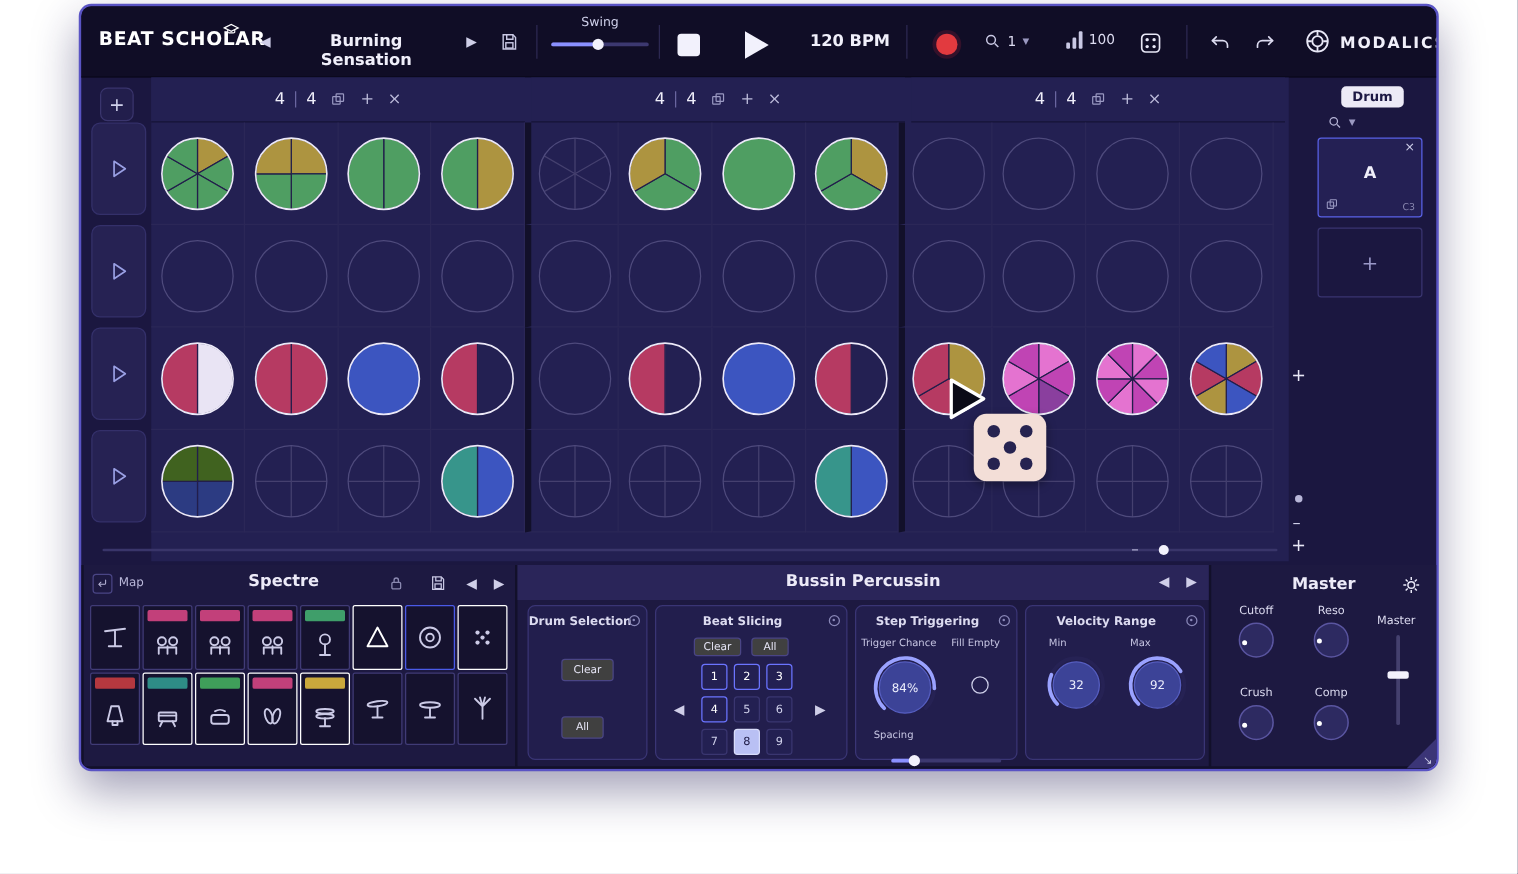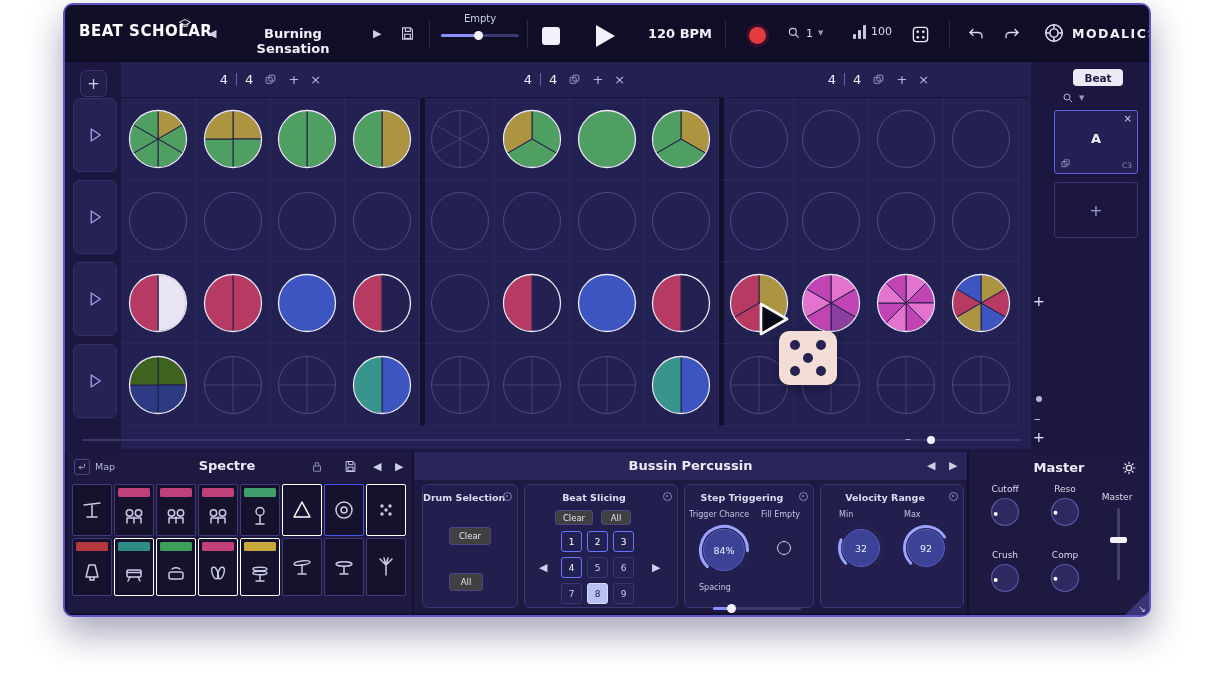--- a/index.html
+++ b/index.html
@@ -145,21 +145,21 @@
       <svg width="17" height="17" viewBox="0 0 24 24" fill="none" stroke="#c9c8e4" stroke-width="1.6">
           <path d="M5 4h11l3 3v13H5z"></path>
           <path d="M9 4v5h7V4"></path>
           <rect x="8" y="13" width="8" height="6"></rect>
         </svg>
     </div>
 
     <div class="tsep" style="left:364px"></div>
 
     <div id="swing-group" class="abs">
-      <div id="swing-label">Empty</div>
+      <div id="swing-label">Swing</div>
       <div class="slider">
         <div class="fill" id="swing-fill" style="width: 36.66px;"></div>
         <div class="thumb" id="swing-thumb" style="left: 32.66px;"></div>
       </div>
     </div>
 
     <div class="tsep" style="left:462px"></div>
 
     <div id="stop-btn" class="abs"></div>
     <div class="abs" style="left:528px;top:18px">
@@ -710,21 +710,21 @@
   </div>
 
   <div id="vstrip">
     <div id="vs-plus1">+</div>
     <div id="vs-dot"></div>
     <div id="vs-minus">–</div>
     <div id="vs-plus2">+</div>
   </div>
 
   <div id="sidebar">
-    <div id="bars-pill">Beat</div>
+    <div id="bars-pill">Drum</div>
     <div id="q-ctl">
       <svg width="12" height="12" viewBox="0 0 24 24" fill="none" stroke="#b8b6d8" stroke-width="2">
           <circle cx="10" cy="10" r="6"></circle>
           <path d="M15 15l5 5"></path>
         </svg>
       <span class="caret">▼</span>
     </div>
     <div id="pattern-box">
       <span class="px">×</span>
       <div class="pname">A</div>

